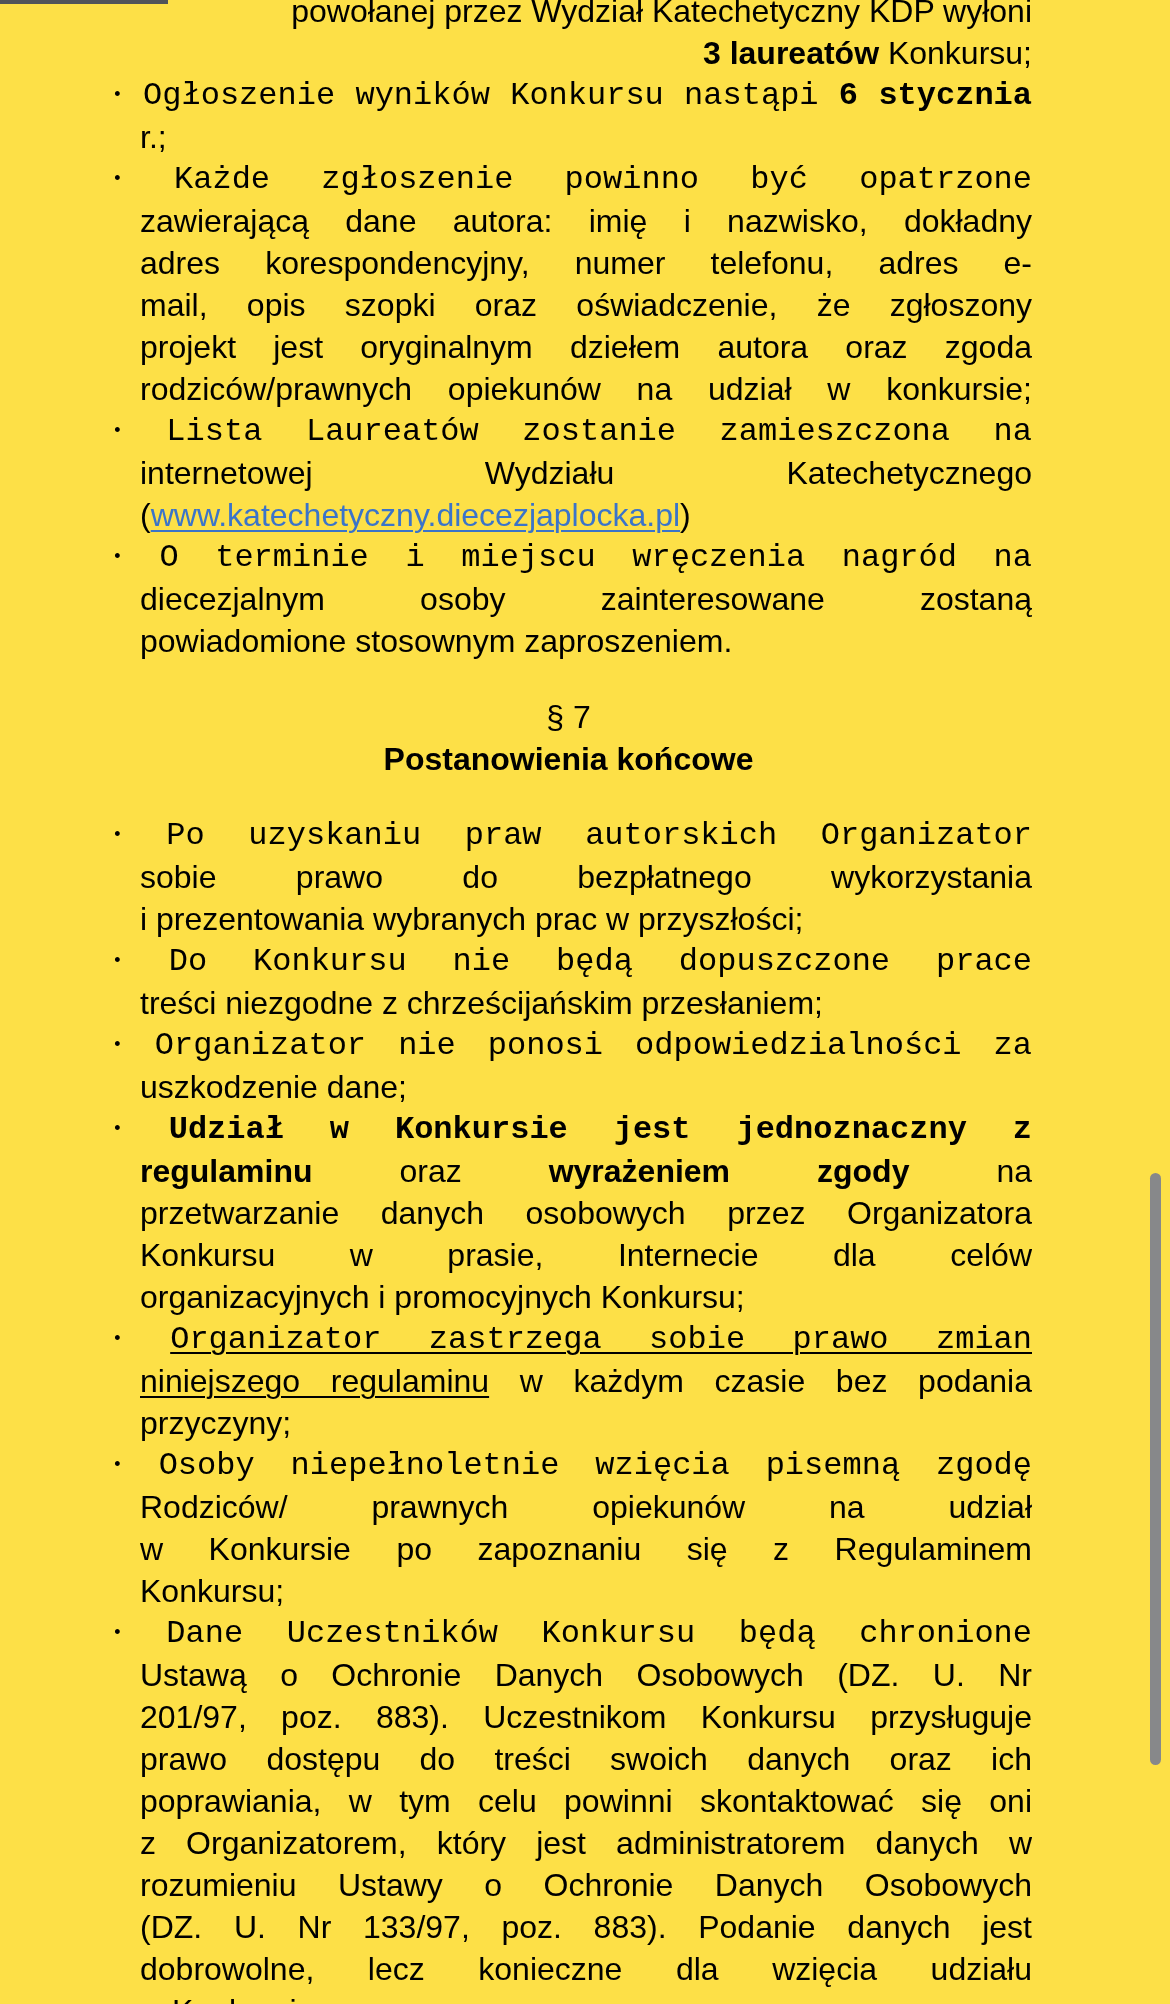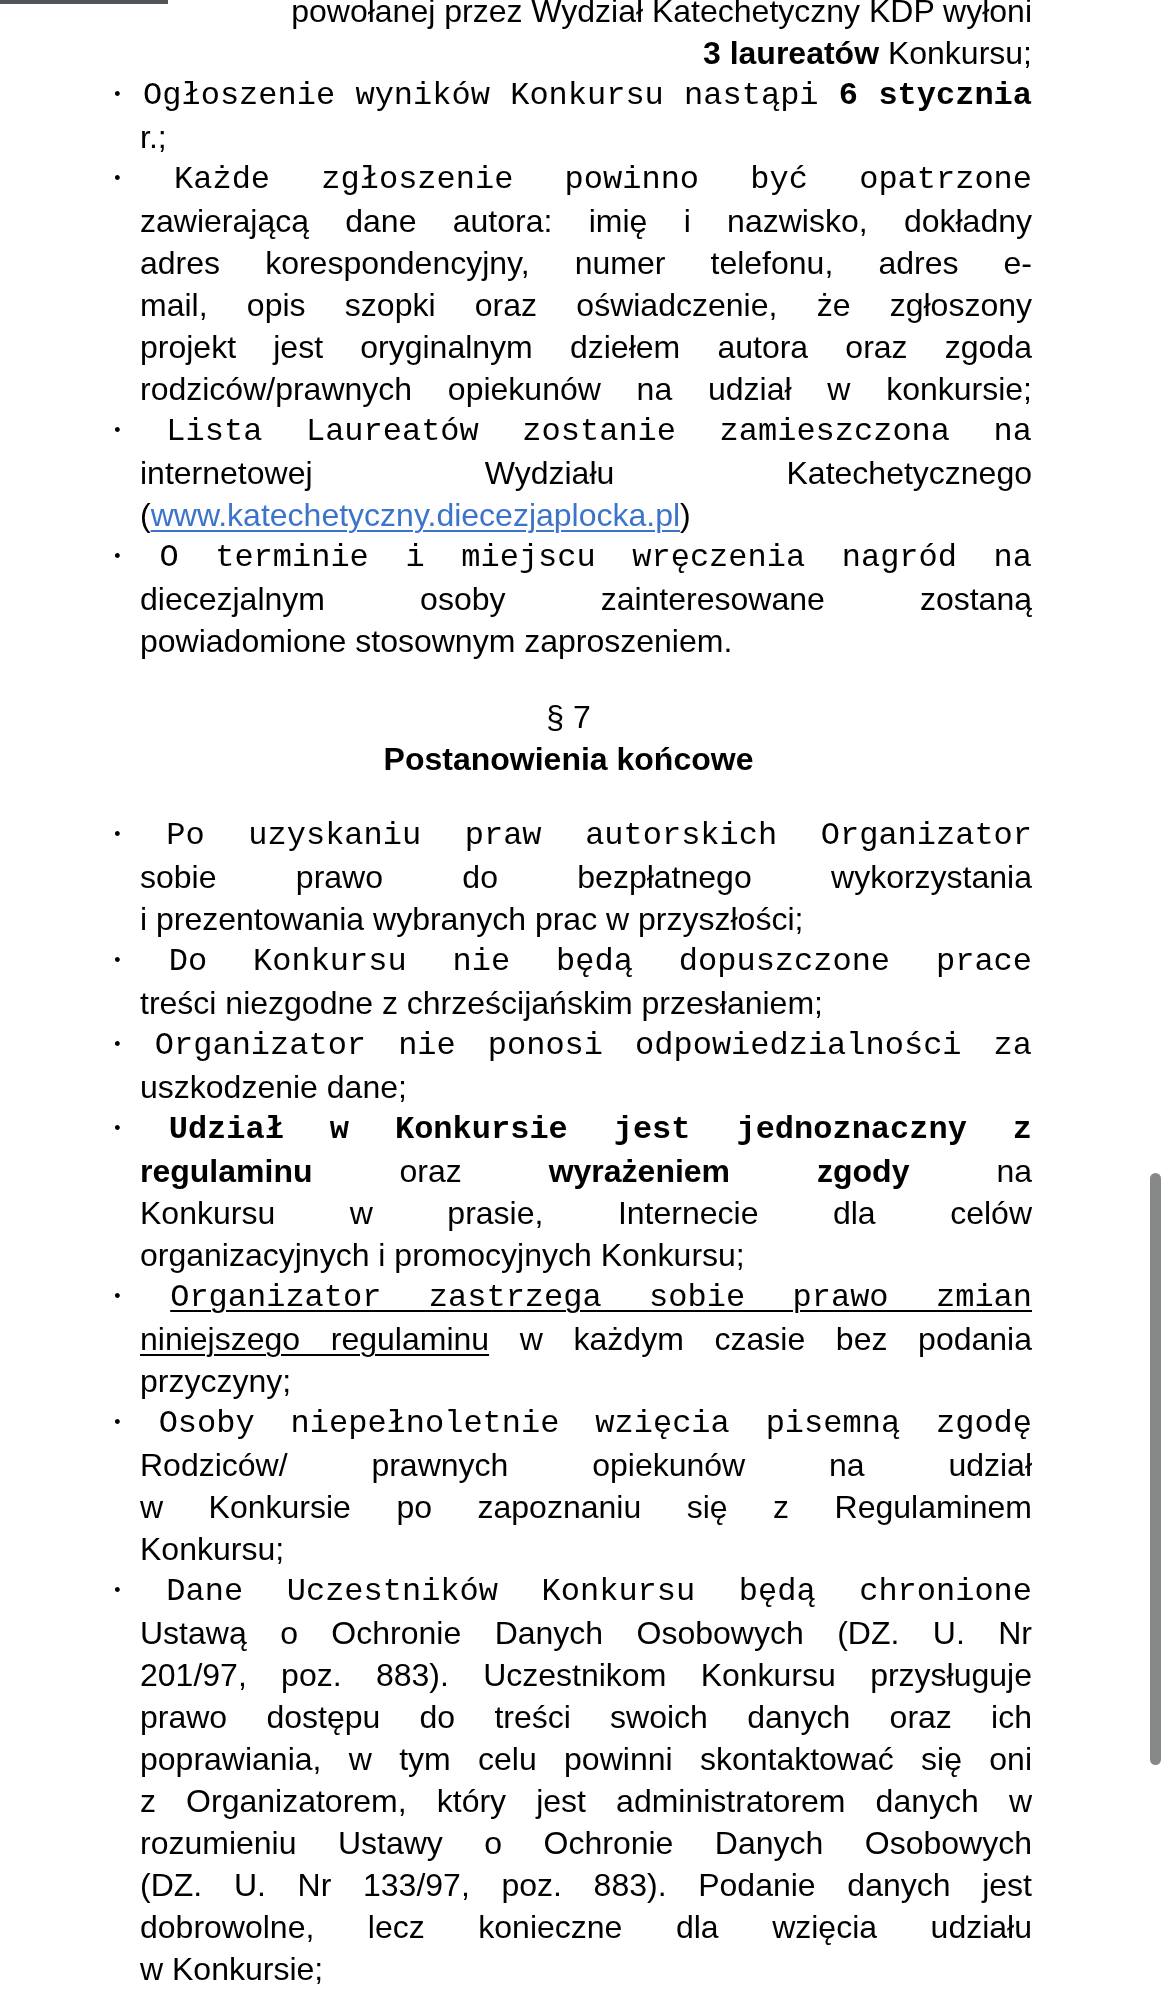--- a/index.html
+++ b/index.html
@@ -1,19 +1,19 @@
 <!DOCTYPE html>
 <html><head>
 <meta charset="utf-8">
 <style>
   html,body{margin:0;padding:0;background:#e8e8e8;}
   .page{
     position:relative;
     width:1170px;height:2004px;
-    background:#ffffff;
+    background:#fde047;
     overflow:hidden;
     font-family:"Liberation Sans","DejaVu Sans",sans-serif;
     color:#000;
   }
   .top-bar{
     position:absolute;left:0;top:0;
     width:168px;height:4px;
     background:#515459;
     z-index:5;
   }
@@ -82,20 +82,21 @@
       <div class="ln gap"></div>
       <div class="ln j first"><span class="dot">•</span> <span>Po uzyskaniu praw autorskich Organizator zastrzega</span></div>
       <div class="ln j wrap"><span>sobie prawo do bezpłatnego wykorzystania</span></div>
       <div class="ln wrap"><span>i prezentowania wybranych prac w przyszłości;</span></div>
       <div class="ln j first"><span class="dot">•</span> <span>Do Konkursu nie będą dopuszczone prace zawierające</span></div>
       <div class="ln wrap"><span>treści niezgodne z chrześcijańskim przesłaniem;</span></div>
       <div class="ln j first"><span class="dot">•</span> <span>Organizator nie ponosi odpowiedzialności za</span></div>
       <div class="ln wrap"><span>uszkodzenie dane;</span></div>
       <div class="ln j first"><span class="dot">•</span> <span class="b">Udział w Konkursie jest jednoznaczny z akceptacją</span></div>
       <div class="ln j wrap"><span class="b">regulaminu</span><span> oraz </span><span class="b">wyrażeniem zgody</span><span> na</span></div>
+      <div class="ln j wrap"><span>przetwarzanie danych osobowych przez Organizatora</span></div>
       <div class="ln j wrap"><span>Konkursu w prasie, Internecie dla celów</span></div>
       <div class="ln wrap"><span>organizacyjnych i promocyjnych Konkursu;</span></div>
       <div class="ln j first"><span class="dot">•</span> <span class="u">Organizator zastrzega sobie prawo zmian postanowień</span></div>
       <div class="ln j wrap"><span class="u">niniejszego regulaminu</span><span> w każdym czasie bez podania</span></div>
       <div class="ln wrap"><span>przyczyny;</span></div>
       <div class="ln j first"><span class="dot">•</span> <span>Osoby niepełnoletnie wzięcia pisemną zgodę</span></div>
       <div class="ln j wrap"><span>Rodziców/ prawnych opiekunów na udział</span></div>
       <div class="ln j wrap"><span>w Konkursie po zapoznaniu się z Regulaminem</span></div>
       <div class="ln wrap"><span>Konkursu;</span></div>
       <div class="ln j first"><span class="dot">•</span> <span>Dane Uczestników Konkursu będą chronione zgodnie z</span></div>

